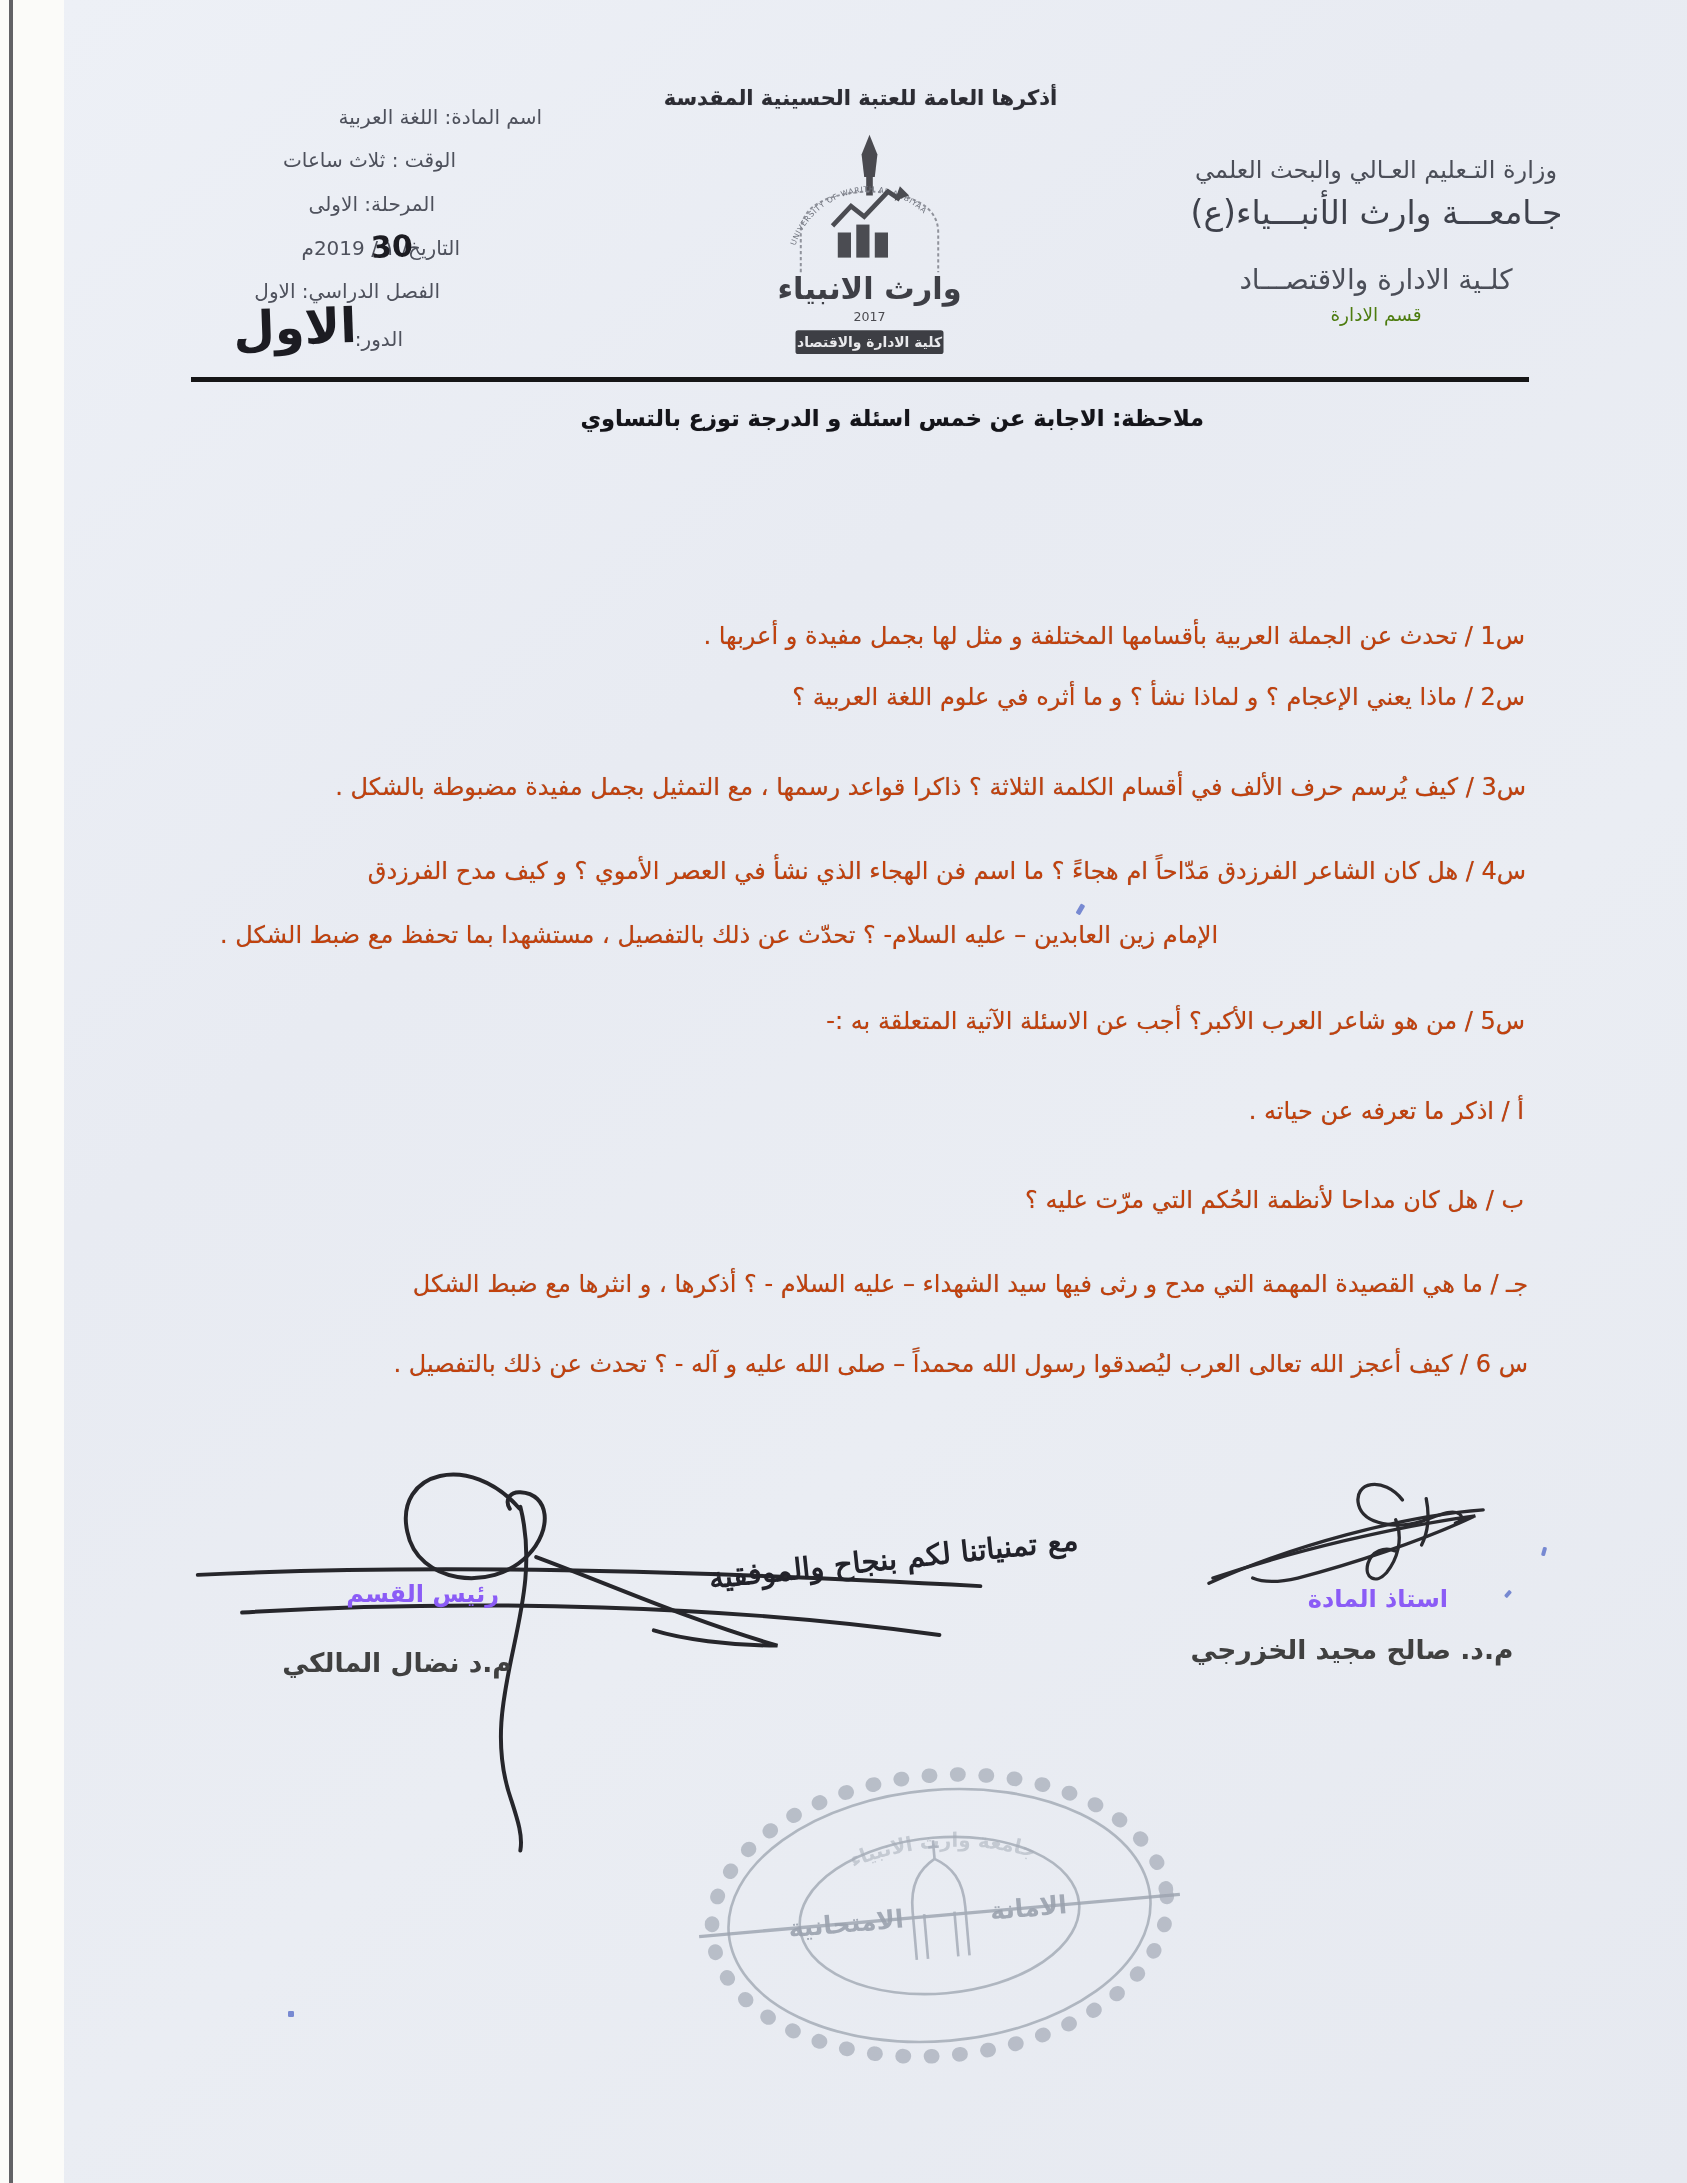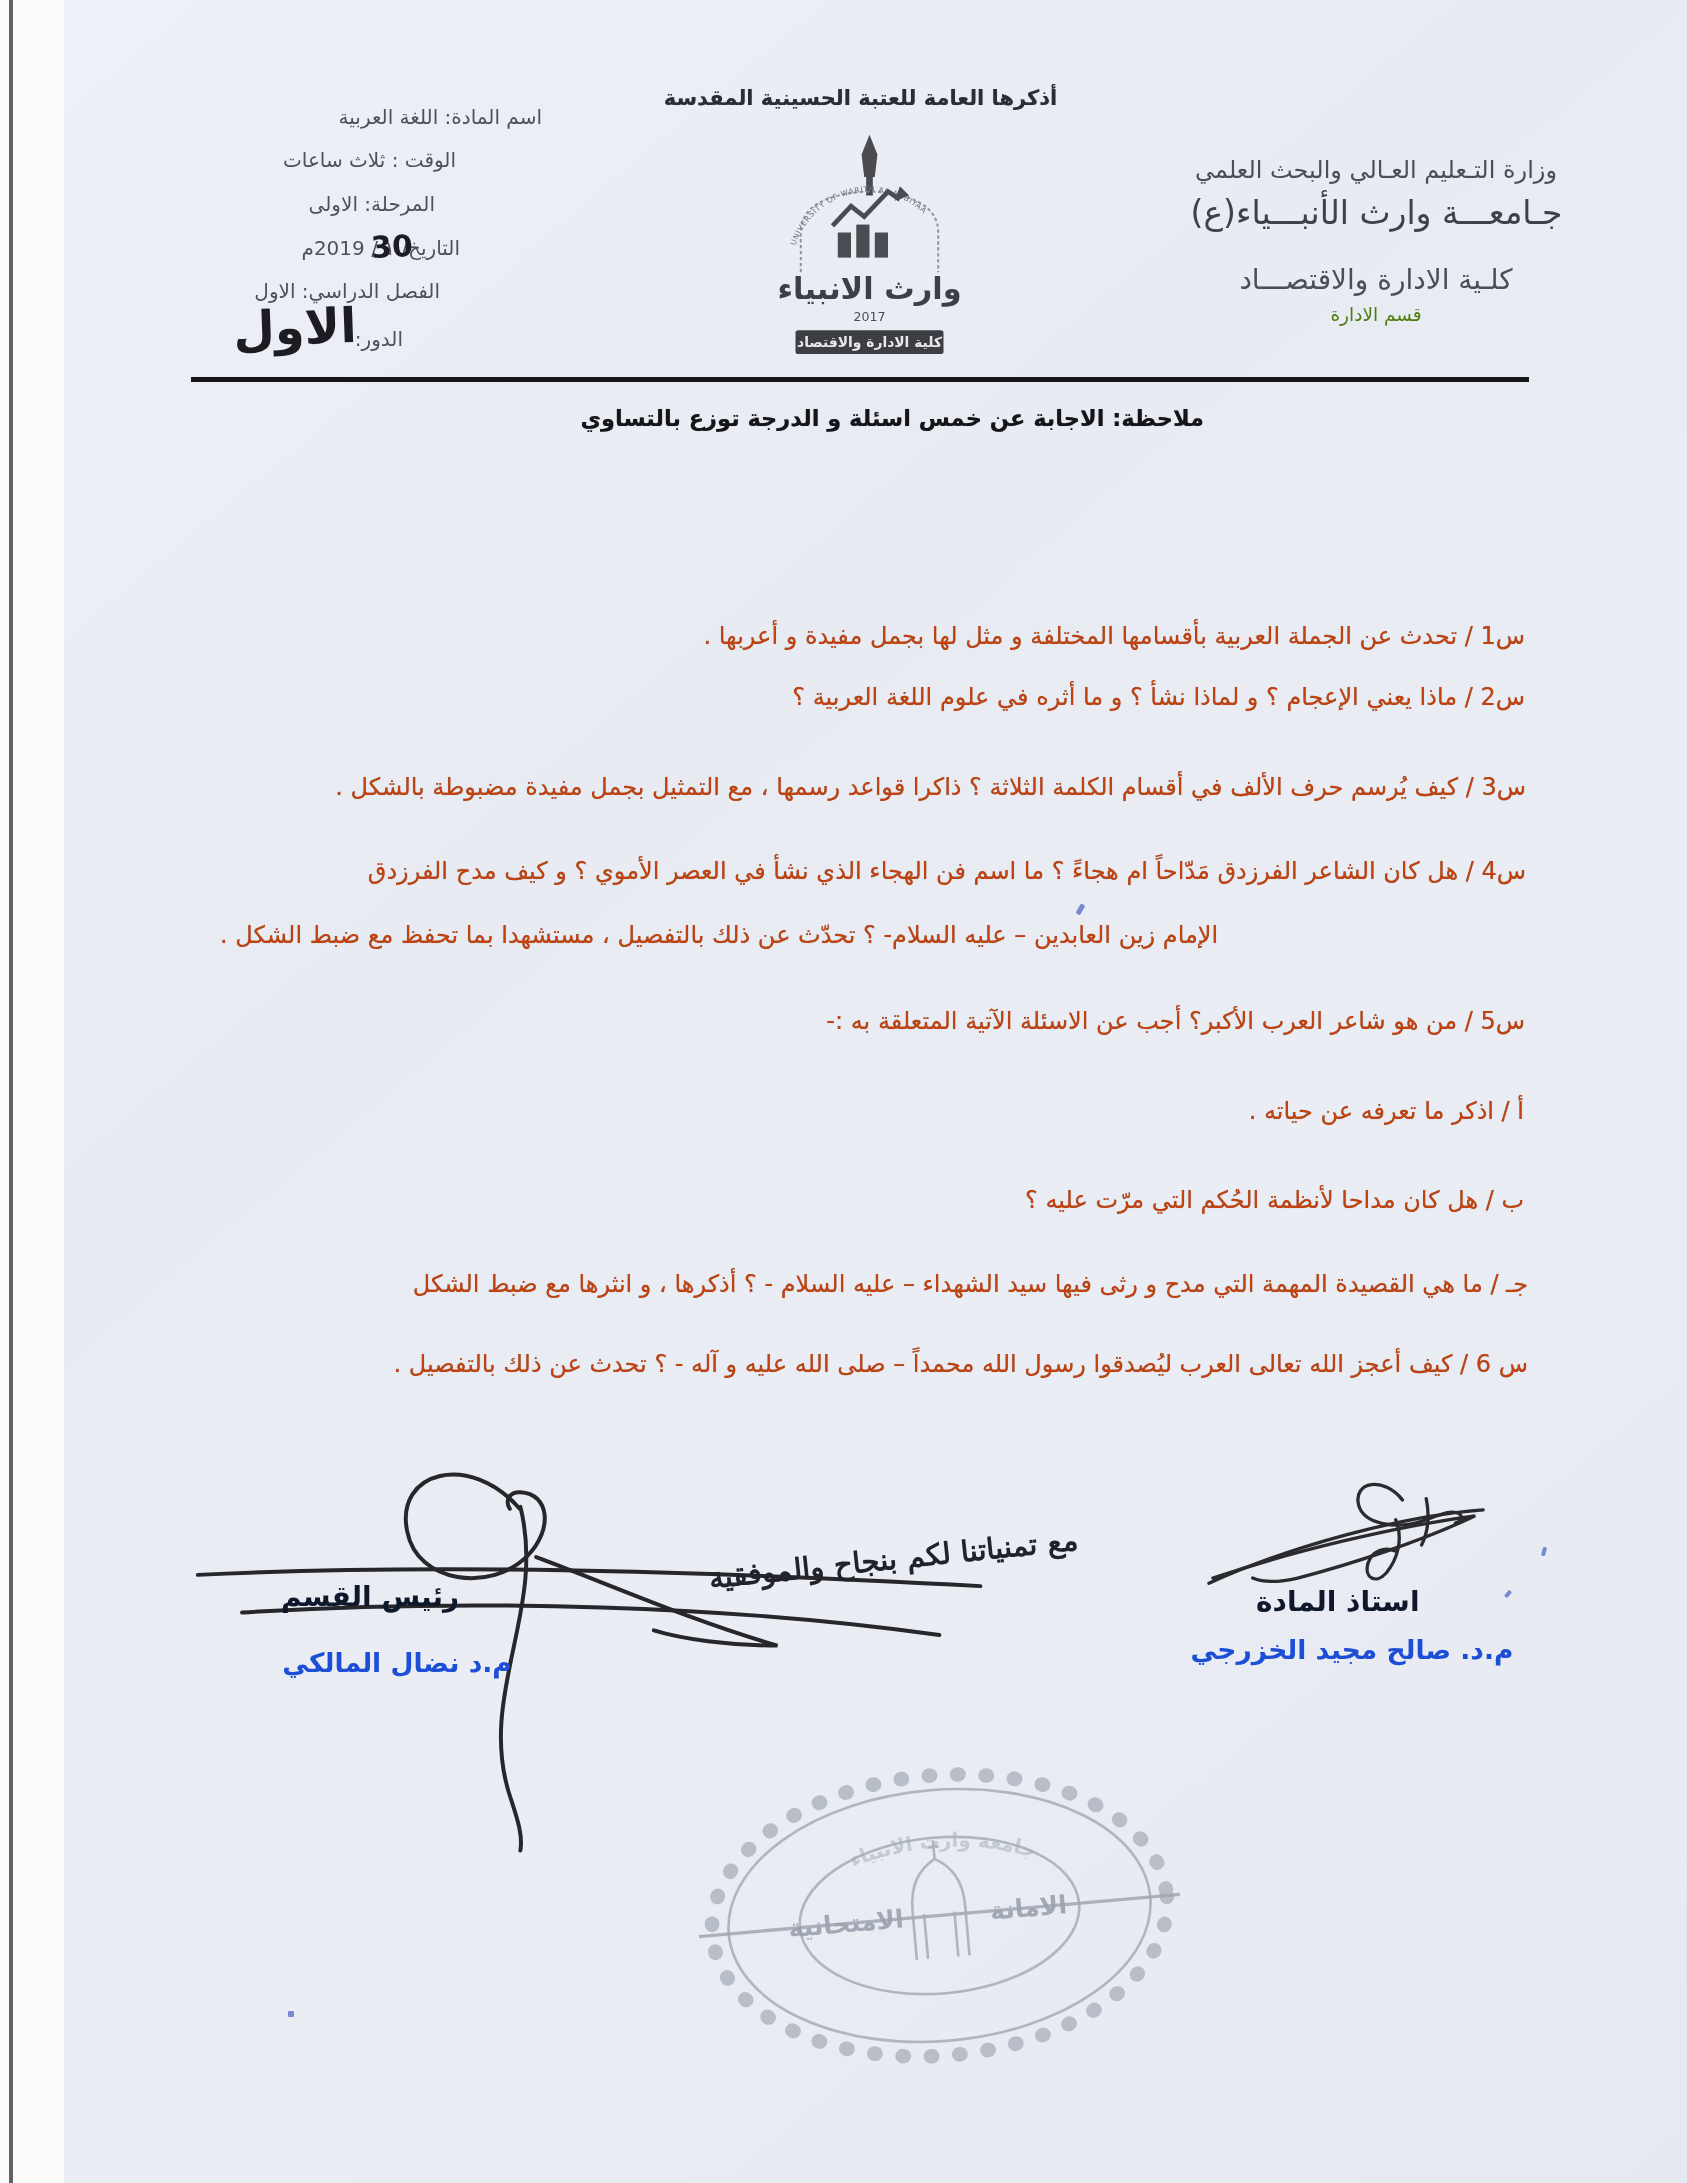--- a/index.html
+++ b/index.html
@@ -20,22 +20,22 @@
   .title-c{font-weight:bold;font-size:21px;color:#2c2c33;text-shadow:0 0 0.7px rgba(20,20,30,.4);}
   .min{font-size:24px;color:#4b4e58;}
   .uni{font-size:33px;color:#3e414b;letter-spacing:0.7px;}
   .col{font-size:28px;color:#4b4e58;}
   .dep{font-size:18.5px;color:#4d7c0f;}
   .info{font-size:20px;color:#4e515c;}
   .hand{font-weight:bold;color:#1c1c22;}
   .rule{position:absolute;left:191px;top:377px;width:1338px;height:4.6px;background:#161617;}
   .note{font-weight:bold;font-size:22.5px;color:#141419;text-shadow:0 0 0.7px rgba(10,10,20,.5);}
   .q{font-weight:normal;font-size:24px;color:#c2410c;text-shadow:0 0 0.7px rgba(10,10,20,.45);}
-  .ftitle{font-weight:bold;font-size:28px;color:#0f172a;text-align:left;}
-  .fname{font-weight:bold;font-size:26.5px;color:#1d4ed8;text-align:center;}
+  .ftitle{font-weight:bold;font-size:24px;color:#8b5cf6;text-align:right;}
+  .fname{font-weight:bold;font-size:26.5px;color:#404040;text-align:center;}
   .motto{
     font-family:"DejaVu Serif", serif;font-weight:bold;font-size:29px;color:#22222a;
     transform:rotate(-6deg);transform-origin:center;text-align:center;
   }
   .center-block{position:absolute;text-align:center;direction:rtl;}
   .speck{position:absolute;background:#3a55c0;opacity:.65;border-radius:1.3px;}
   svg{position:absolute;overflow:visible;}
   .sig path{stroke:#26262b;stroke-width:6;fill:none;stroke-linecap:round;}
   .sig2 path{stroke:#2a2a2f;stroke-width:5;fill:none;stroke-linecap:round;}
 </style>

